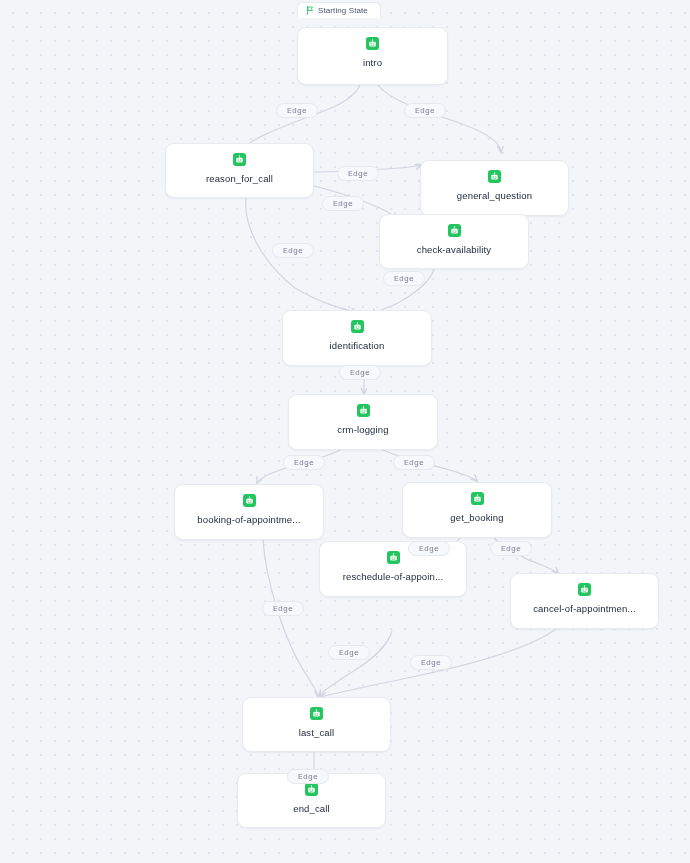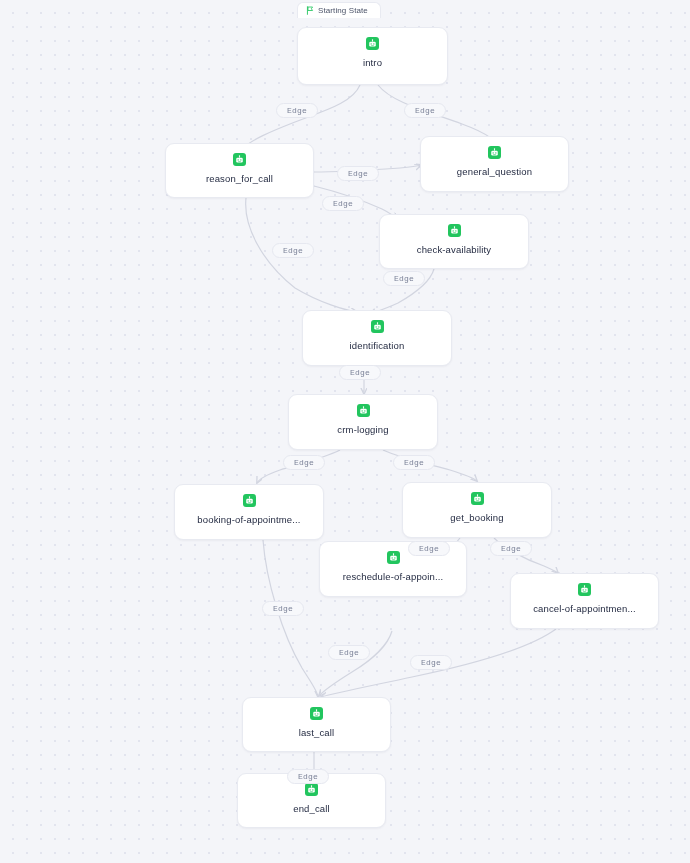--- a/index.html
+++ b/index.html
@@ -174,21 +174,21 @@
               <rect x="7.3" y="1.6" width="1.4" height="3.2" fill="#ffffff"></rect>
               <circle cx="8" cy="1.7" r="1.25" fill="#ffffff"></circle>
               <circle cx="5.6" cy="8.7" r="1.15" fill="#22c55e"></circle>
               <circle cx="10.4" cy="8.7" r="1.15" fill="#22c55e"></circle>
               <rect x="5.4" y="11.1" width="5.2" height="1.1" rx="0.55" fill="#22c55e"></rect>
             </svg>
           </span>
           <span class="node-label">reason_for_call</span>
         </div>
       </div>
-      <div class="node" style="left: 420px; top: 136px; width: 149px; height: 56px;">
+      <div class="node" style="left: 420px; top: 160px; width: 149px; height: 56px;">
         <div class="node-header">
           <span class="bot-icon">
             <svg width="9" height="9" viewBox="0 0 16 16" aria-hidden="true">
               <rect x="2.2" y="5" width="11.6" height="8.4" rx="2.2" fill="#ffffff"></rect>
               <rect x="7.3" y="1.6" width="1.4" height="3.2" fill="#ffffff"></rect>
               <circle cx="8" cy="1.7" r="1.25" fill="#ffffff"></circle>
               <circle cx="5.6" cy="8.7" r="1.15" fill="#22c55e"></circle>
               <circle cx="10.4" cy="8.7" r="1.15" fill="#22c55e"></circle>
               <rect x="5.4" y="11.1" width="5.2" height="1.1" rx="0.55" fill="#22c55e"></rect>
             </svg>
@@ -204,21 +204,21 @@
               <rect x="7.3" y="1.6" width="1.4" height="3.2" fill="#ffffff"></rect>
               <circle cx="8" cy="1.7" r="1.25" fill="#ffffff"></circle>
               <circle cx="5.6" cy="8.7" r="1.15" fill="#22c55e"></circle>
               <circle cx="10.4" cy="8.7" r="1.15" fill="#22c55e"></circle>
               <rect x="5.4" y="11.1" width="5.2" height="1.1" rx="0.55" fill="#22c55e"></rect>
             </svg>
           </span>
           <span class="node-label">check-availability</span>
         </div>
       </div>
-      <div class="node" style="left: 302px; top: 310px; width: 150px; height: 56px;">
+      <div class="node" style="left: 282px; top: 310px; width: 150px; height: 56px;">
         <div class="node-header">
           <span class="bot-icon">
             <svg width="9" height="9" viewBox="0 0 16 16" aria-hidden="true">
               <rect x="2.2" y="5" width="11.6" height="8.4" rx="2.2" fill="#ffffff"></rect>
               <rect x="7.3" y="1.6" width="1.4" height="3.2" fill="#ffffff"></rect>
               <circle cx="8" cy="1.7" r="1.25" fill="#ffffff"></circle>
               <circle cx="5.6" cy="8.7" r="1.15" fill="#22c55e"></circle>
               <circle cx="10.4" cy="8.7" r="1.15" fill="#22c55e"></circle>
               <rect x="5.4" y="11.1" width="5.2" height="1.1" rx="0.55" fill="#22c55e"></rect>
             </svg>

